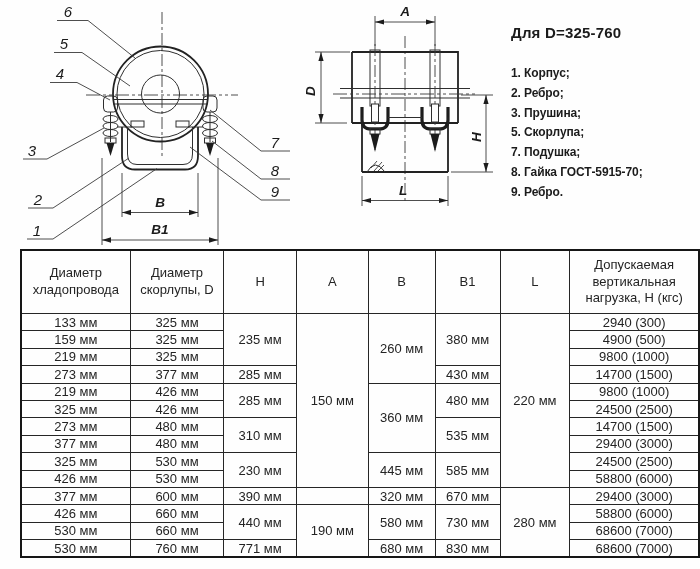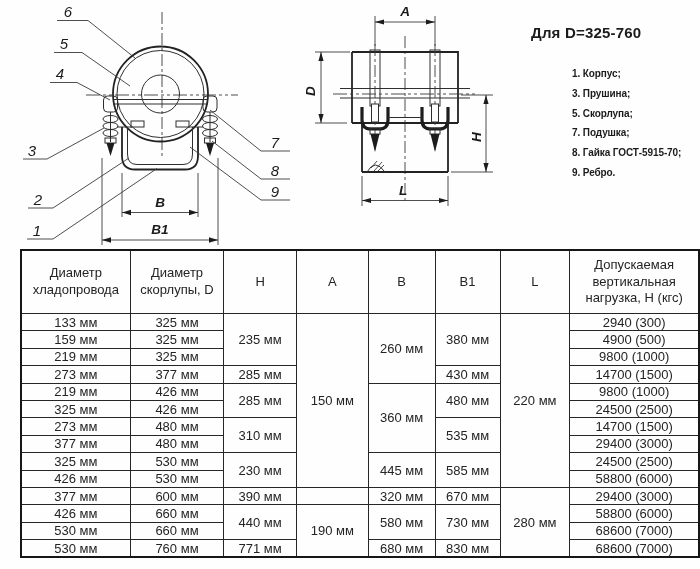--- a/index.html
+++ b/index.html
@@ -11,24 +11,24 @@
   .s1{stroke:#2e2e2e;stroke-width:1;fill:none;}
   .s2{stroke:#222;stroke-width:1.8;fill:none;}
   .s3{stroke:#1c1c1c;stroke-width:3.2;fill:none;}
   .thin{stroke:#3a3a3a;stroke-width:0.9;fill:none;}
   .cl{stroke:#3a3a3a;stroke-width:0.9;fill:none;stroke-dasharray:12 3 3 3;}
   .cl2{stroke:#3a3a3a;stroke-width:0.9;fill:none;stroke-dasharray:14 3 3 3 3 3;}
   .ar{fill:#1c1c1c;stroke:none;}
   text.callout{font-family:"Liberation Sans",sans-serif;font-style:italic;font-size:15px;fill:#1b1b1b;}
   text.dim{font-family:"Liberation Sans",sans-serif;font-style:italic;font-weight:bold;font-size:13.5px;fill:#1b1b1b;}
   
-  .legend{position:absolute;left:531px;top:24px;}
+  .legend{position:absolute;left:511px;top:24px;}
   .legend-title{font-size:15px;font-weight:bold;letter-spacing:.2px;white-space:nowrap;}
   .legend-items{margin-top:23px;}
-  .legend-item{font-size:10px;font-weight:bold;line-height:19.8px;letter-spacing:-.1px;white-space:nowrap;margin-left:41px;}
+  .legend-item{font-size:12px;font-weight:bold;line-height:19.8px;letter-spacing:-.1px;white-space:nowrap;}
   
   table.spec{position:absolute;left:20px;top:249px;border-collapse:collapse;table-layout:fixed;
              border:2px solid #161616;}
   table.spec th,table.spec td{border:1.5px solid #262626;text-align:center;vertical-align:middle;
              padding:0;font-weight:normal;color:#242424;}
   table.spec th{height:62px;font-size:13px;line-height:1.28;font-weight:normal;padding:0 2px;}
   table.spec td{height:16.4px;line-height:1;font-size:13px;white-space:nowrap;}
 </style>
 </head>
 <body>
@@ -182,20 +182,21 @@
       <polygon class="ar" points="67,200.5 76,197.9 76,203.1"></polygon>
       <polygon class="ar" points="153,200.5 144,197.9 144,203.1"></polygon>
       <text class="dim" x="108" y="195" text-anchor="middle">L</text>
     </g>
   </svg>
 
   <div class="legend">
     <div class="legend-title">Для D=325-760</div>
     <div class="legend-items">
       <div class="legend-item">1. Корпус;</div>
+      <div class="legend-item">2. Ребро;</div>
       <div class="legend-item">3. Прушина;</div>
       <div class="legend-item">5. Скорлупа;</div>
       <div class="legend-item">7. Подушка;</div>
       <div class="legend-item">8. Гайка ГОСТ-5915-70;</div>
       <div class="legend-item">9. Ребро.</div>
     </div>
   </div>
 
   <table class="spec">
     <colgroup>

